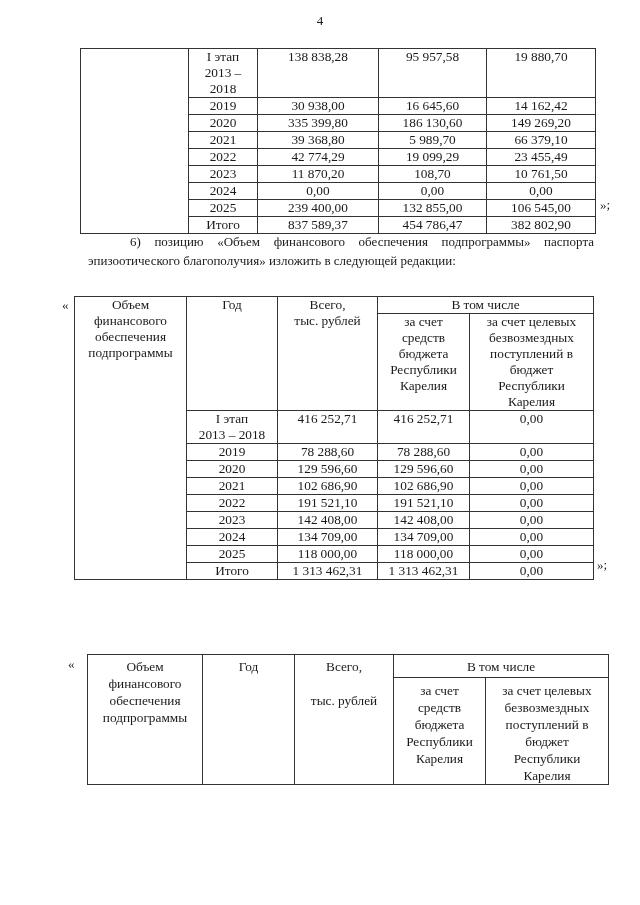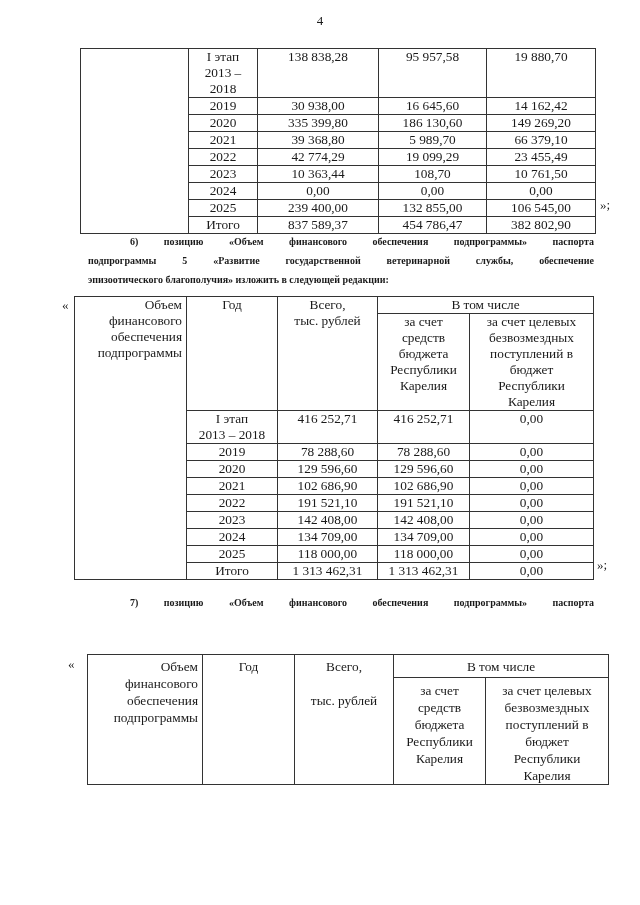--- a/index.html
+++ b/index.html
@@ -4,26 +4,26 @@
   <style>
     html, body { margin: 0; padding: 0; background: #ffffff; }
     body {
       width: 640px; height: 905px; position: relative; overflow: hidden;
       font-family: "Liberation Serif", "DejaVu Serif", serif;
       color: #1a1a1a; font-size: 13.3px;
     }
     .page-num { position: absolute; top: 13px; left: 0; width: 640px; text-align: center; font-size: 13px; }
     table { position: absolute; border-collapse: collapse; table-layout: fixed; }
     td { border: 1px solid #333; padding: 0 4px; vertical-align: top; line-height: 16px; text-align: center; font-size: 13.3px; }
-    td.left { text-align: right; }
+    td.left { text-align: center; }
     .quote-open { position: absolute; font-size: 13px; }
     .quote-close { position: absolute; font-size: 13px; }
     .para {
       position: absolute; left: 88px; width: 506px; text-align: justify;
-      line-height: 19px; font-size: 10px; font-weight: bold;
+      line-height: 19px; font-size: 13px;
     }
     .para .indent { display: inline-block; width: 42px; }
     .para-line { display: block; text-align: justify; text-align-last: justify; }
     .para-line.last { text-align-last: left; }
 
     #t1 { left: 80px; top: 48px; width: 515px; }
     #t2 { left: 74px; top: 296px; width: 519px; }
     #t3 { left: 87px; top: 654px; width: 521px; }
     #t3 td { line-height: 17px; }
   </style>
@@ -80,21 +80,21 @@
           <div>2022</div>
         </td>
         <td>42 774,29</td>
         <td>19 099,29</td>
         <td>23 455,49</td>
       </tr>
       <tr>
         <td>
           <div>2023</div>
         </td>
-        <td>10 363,44</td>
+        <td>11 870,20</td>
         <td>108,70</td>
         <td>10 761,50</td>
       </tr>
       <tr>
         <td>
           <div>2024</div>
         </td>
         <td>0,00</td>
         <td>0,00</td>
         <td>0,00</td>
@@ -114,21 +114,20 @@
         <td>837 589,37</td>
         <td>454 786,47</td>
         <td>382 802,90</td>
       </tr>
     </tbody>
 </table>
 <div class="quote-close" style="left:600px; top:197px;">»;</div>
 
 <div class="para" style="top:232px;">
   <span class="para-line"><span class="indent"></span><span>6) позицию «Объем финансового обеспечения подпрограммы» паспорта</span></span>
-  <span class="para-line">подпрограммы 5 «Развитие государственной ветеринарной службы, обеспечение</span>
   <span class="para-line last">эпизоотического благополучия» изложить в следующей редакции:</span>
 </div>
 
 <div class="quote-open" style="left:62px; top:297px;">«</div>
 <table id="t2">
   <colgroup>
       <col style="width:112px">
       <col style="width:91px">
       <col style="width:100px">
       <col style="width:92px">
@@ -237,21 +236,20 @@
         </td>
         <td>1 313 462,31</td>
         <td>1 313 462,31</td>
         <td>0,00</td>
       </tr>
     </tbody>
 </table>
 <div class="quote-close" style="left:597px; top:557px;">»;</div>
 
 <div class="para" style="top:593px;">
-  <span class="para-line"><span class="indent"></span><span>7) позицию «Объем финансового обеспечения подпрограммы» паспорта</span></span>
 </div>
 
 <div class="quote-open" style="left:68px; top:656px;">«</div>
 <table id="t3">
   <colgroup>
       <col style="width:115px">
       <col style="width:92px">
       <col style="width:99px">
       <col style="width:92px">
       <col style="width:123px">

